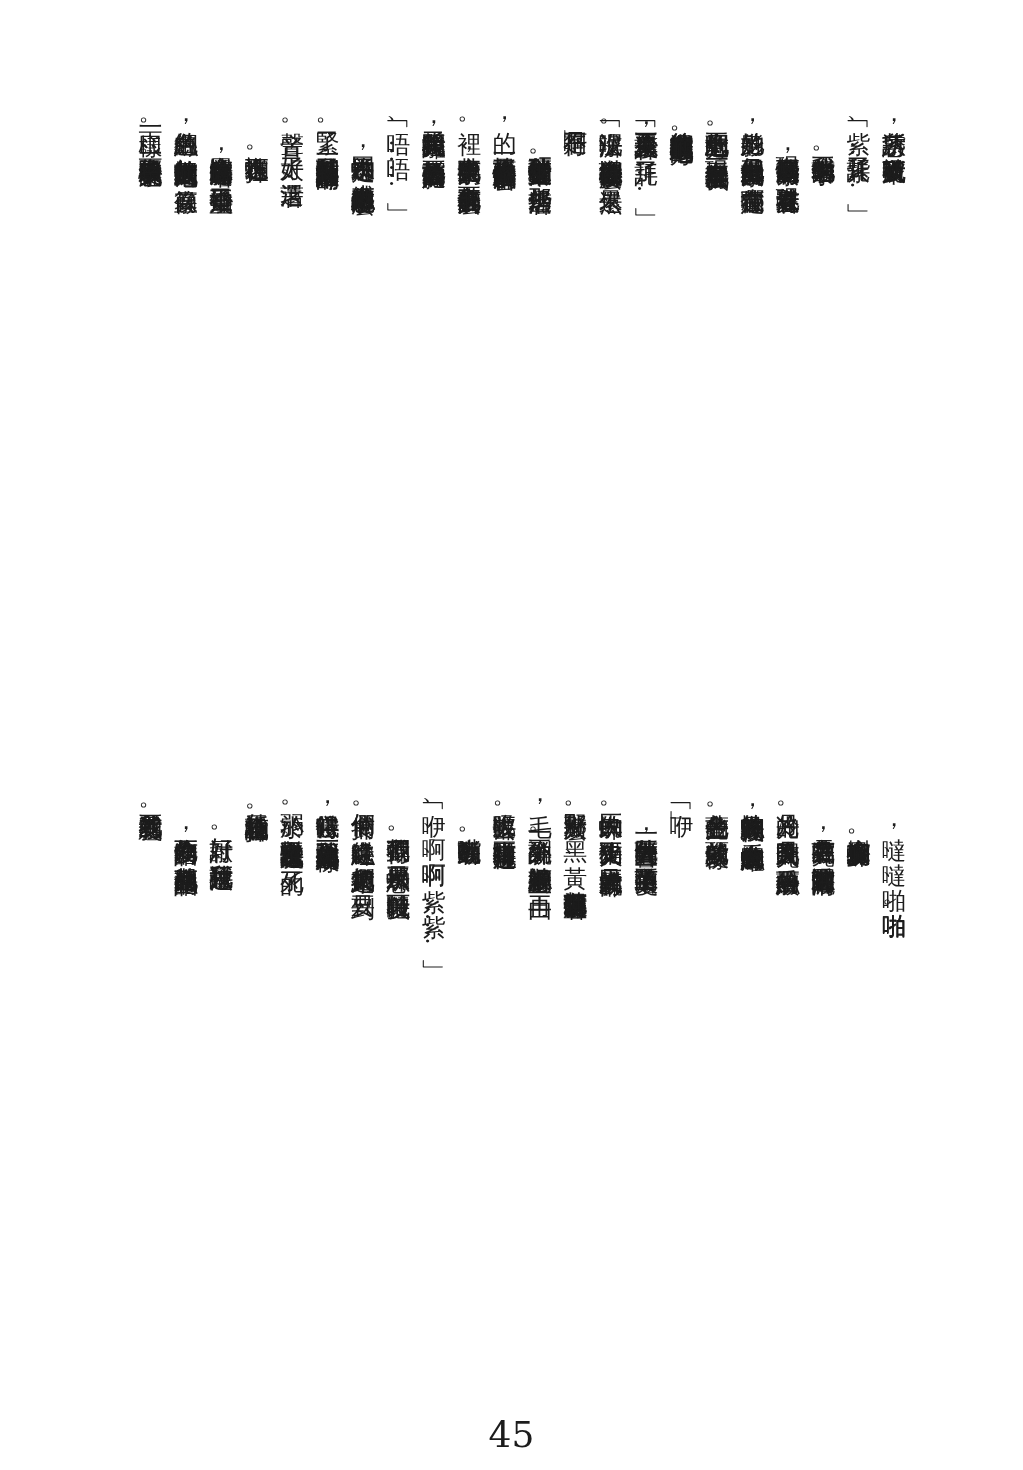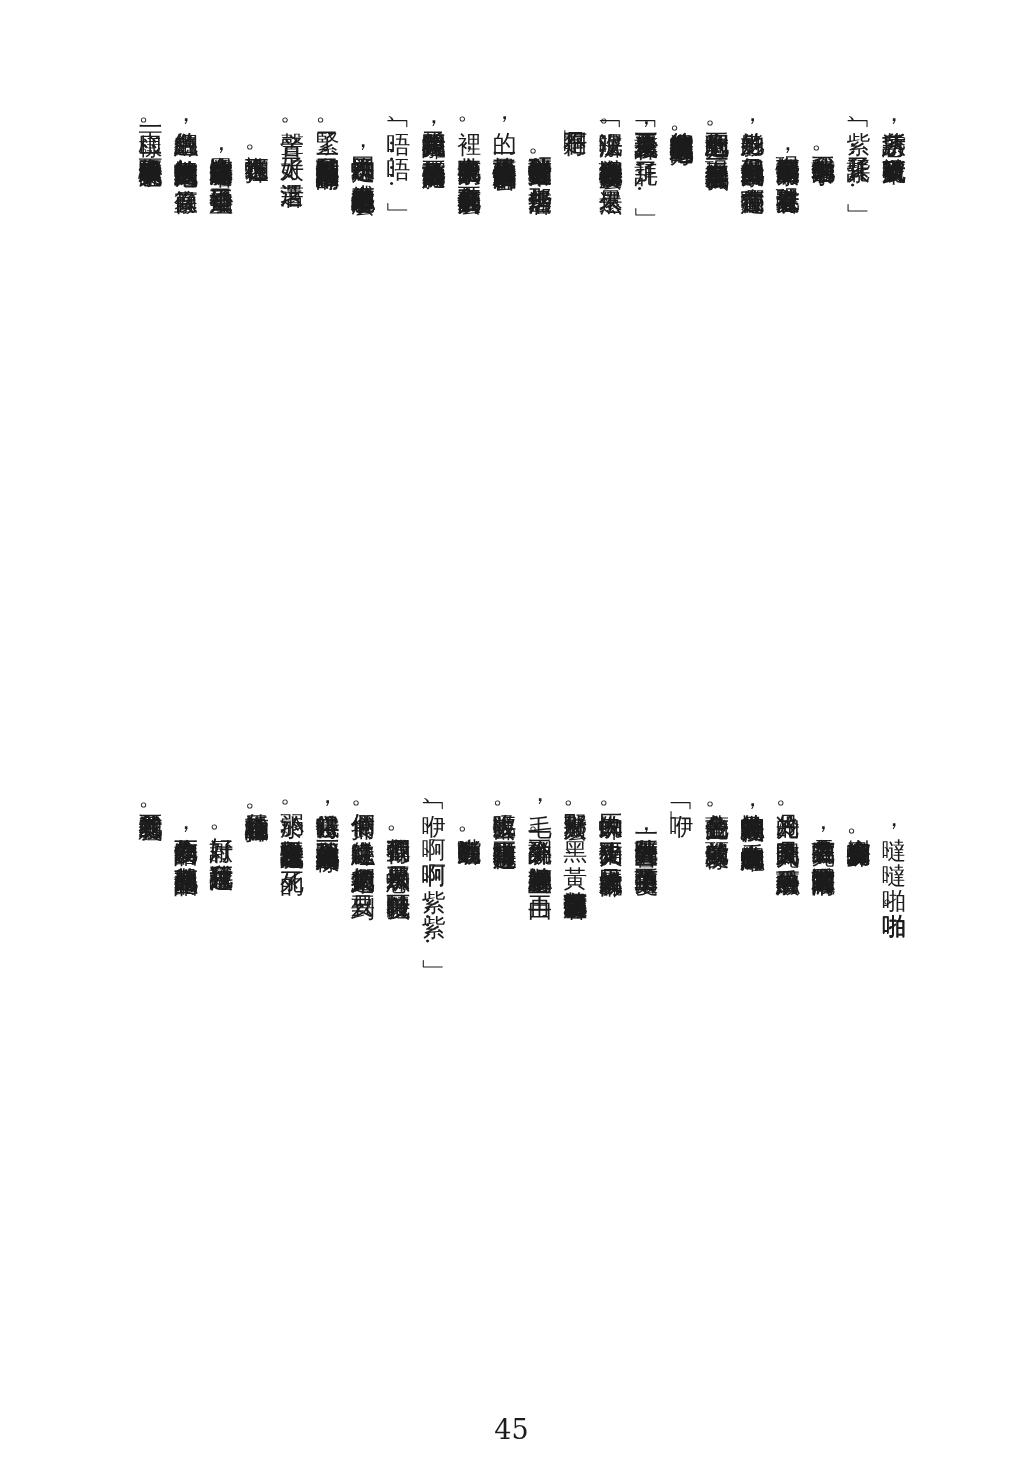--- a/index.html
+++ b/index.html
@@ -41,21 +41,21 @@
     letter-spacing: 0.5px;
     white-space: nowrap;
   }
   .pagenum {
     position: absolute;
     top: 1414px;
     left: 0;
     width: 1023px;
     text-align: center;
     font-family: "DejaVu Serif", "Liberation Serif", serif;
-    font-size: 27px;
+    font-size: 36px;
     color: #1c1c1c;
   }
 </style>
 </head>
 <body>
 
 <div class="page">
 
   <div class="vblock vblock-upper">
     <div class="vcol">紫所誘惑，被我所吸引來而死。</div>

